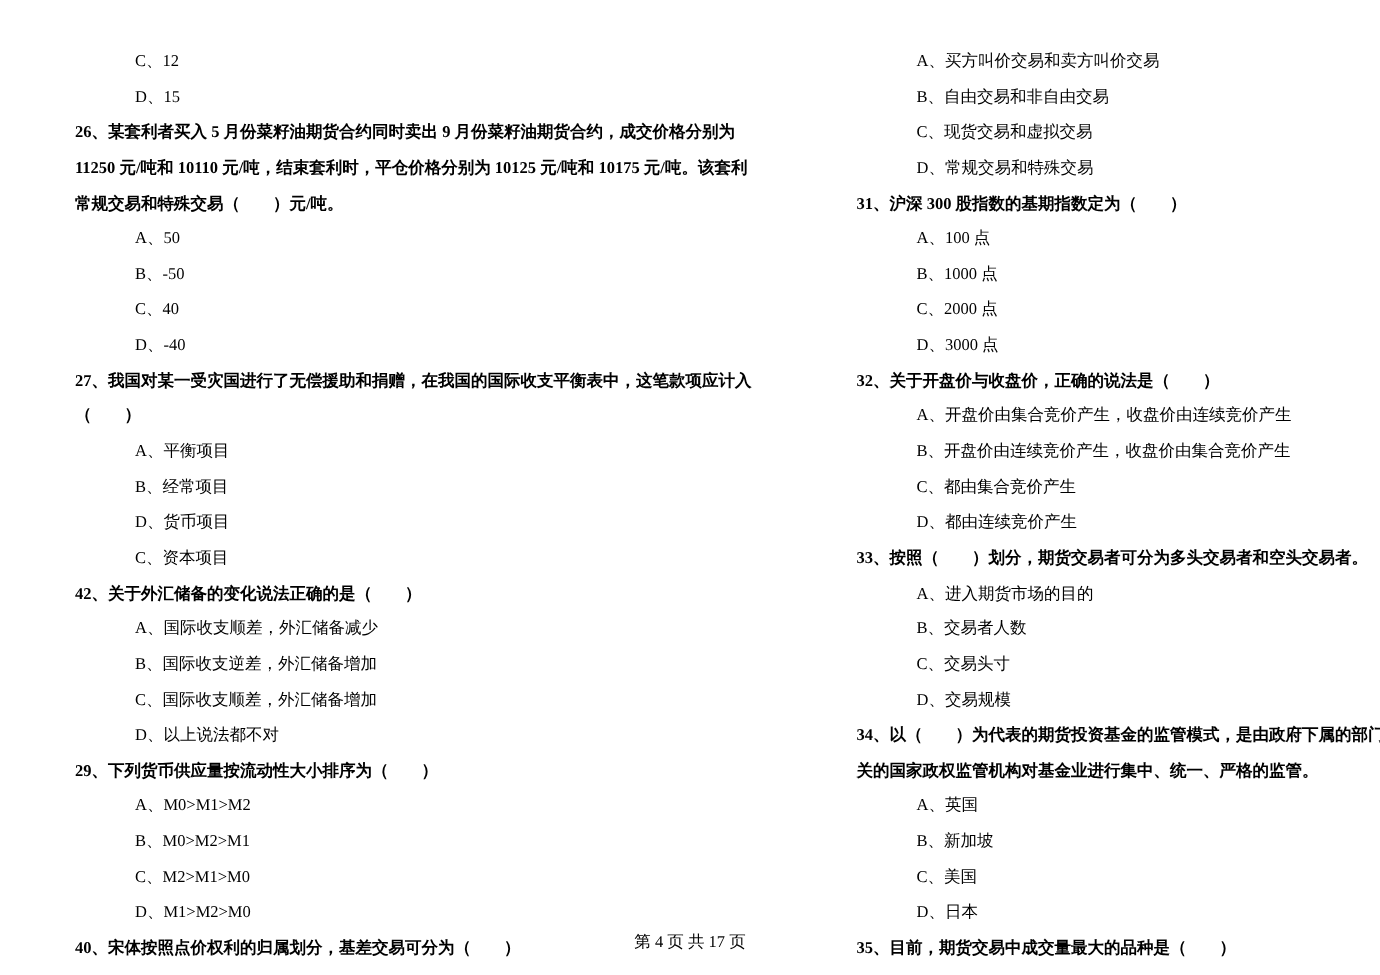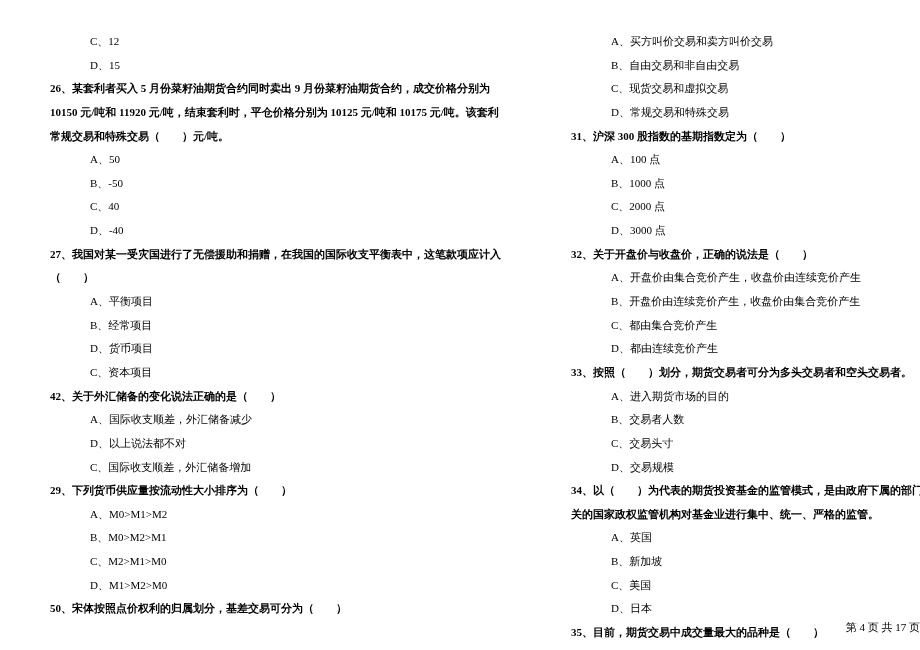--- a/index.html
+++ b/index.html
@@ -36,59 +36,60 @@
     }
     .indent-q {
       padding-left: 10px;
       font-weight: bold;
     }
     .footer {
       position: absolute;
       bottom: 15px;
       left: 0;
       right: 0;
-      text-align: right;
+      text-align: center;
       font-size: 11px;
     }
   </style>
 </head>
 <body>
 
 <div class="content">
   <div class="column">
     <div class="line indent-1">C、12</div>
     <div class="line indent-1">D、15</div>
 
     <div class="line indent-q">26、某套利者买入 5 月份菜籽油期货合约同时卖出 9 月份菜籽油期货合约，成交价格分别为</div>
-    <div class="line indent-q">10150 元/吨和 11920 元/吨，结束套利时，平仓价格分别为 10125 元/吨和 10175 元/吨。该套利</div>
+    <div class="line indent-q">11250 元/吨和 10110 元/吨，结束套利时，平仓价格分别为 10125 元/吨和 10175 元/吨。该套利</div>
     <div class="line indent-q">常规交易和特殊交易（　　）元/吨。</div>
     <div class="line indent-1">A、50</div>
     <div class="line indent-1">B、-50</div>
     <div class="line indent-1">C、40</div>
     <div class="line indent-1">D、-40</div>
 
     <div class="line indent-q">27、我国对某一受灾国进行了无偿援助和捐赠，在我国的国际收支平衡表中，这笔款项应计入</div>
     <div class="line indent-q">（　　）</div>
     <div class="line indent-1">A、平衡项目</div>
     <div class="line indent-1">B、经常项目</div>
     <div class="line indent-1">D、货币项目</div>
     <div class="line indent-1">C、资本项目</div>
 
     <div class="line indent-q">42、关于外汇储备的变化说法正确的是（　　）</div>
     <div class="line indent-1">A、国际收支顺差，外汇储备减少</div>
+    <div class="line indent-1">B、国际收支逆差，外汇储备增加</div>
+    <div class="line indent-1">C、国际收支顺差，外汇储备增加</div>
     <div class="line indent-1">D、以上说法都不对</div>
-    <div class="line indent-1">C、国际收支顺差，外汇储备增加</div>
 
     <div class="line indent-q">29、下列货币供应量按流动性大小排序为（　　）</div>
     <div class="line indent-1">A、M0&gt;M1&gt;M2</div>
     <div class="line indent-1">B、M0&gt;M2&gt;M1</div>
     <div class="line indent-1">C、M2&gt;M1&gt;M0</div>
     <div class="line indent-1">D、M1&gt;M2&gt;M0</div>
 
-    <div class="line indent-q">50、宋体按照点价权利的归属划分，基差交易可分为（　　）</div>
+    <div class="line indent-q">40、宋体按照点价权利的归属划分，基差交易可分为（　　）</div>
   </div>
 
   <div class="column">
     <div class="line indent-1">A、买方叫价交易和卖方叫价交易</div>
     <div class="line indent-1">B、自由交易和非自由交易</div>
     <div class="line indent-1">C、现货交易和虚拟交易</div>
     <div class="line indent-1">D、常规交易和特殊交易</div>
 
     <div class="line indent-q">31、沪深 300 股指数的基期指数定为（　　）</div>
     <div class="line indent-1">A、100 点</div>

